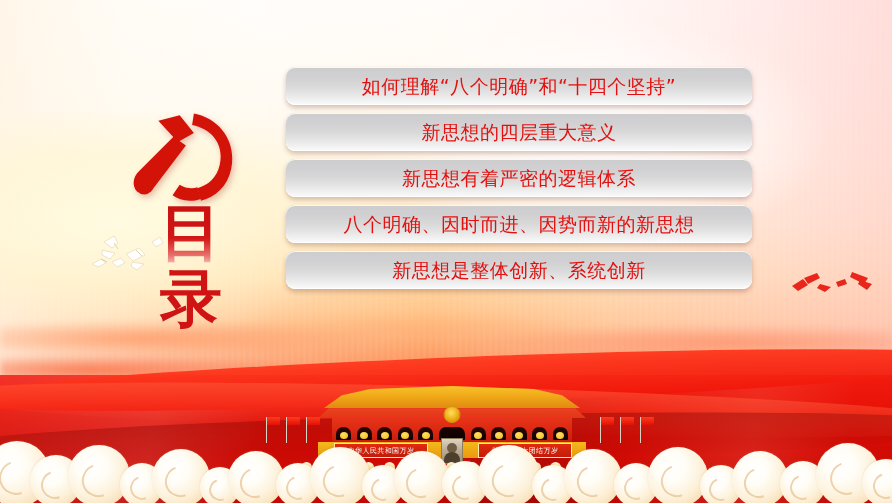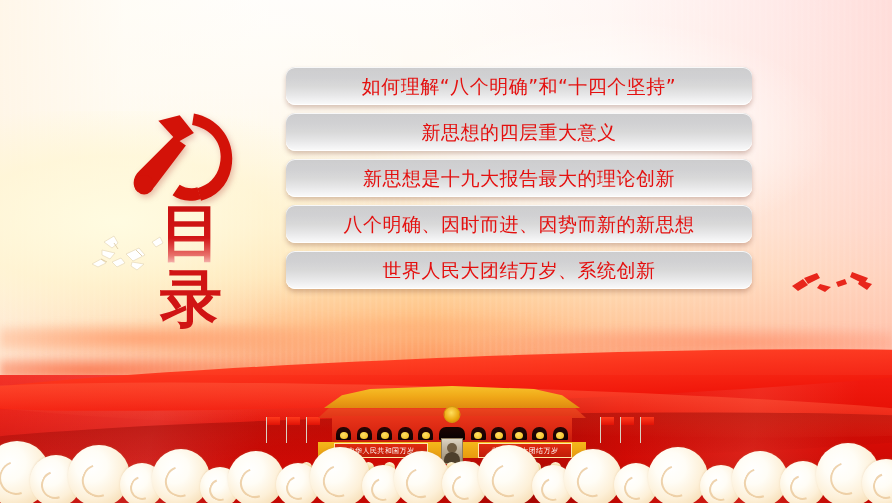--- a/index.html
+++ b/index.html
@@ -336,27 +336,27 @@
 
   <div class="menu">
 
     <div class="mrow">
       <span class="mlabel">如何理解“八个明确”和“十四个坚持”</span>
     </div>
     <div class="mrow">
       <span class="mlabel">新思想的四层重大意义</span>
     </div>
     <div class="mrow">
-      <span class="mlabel">新思想是十九大报告最大的理论创新</span>
+      <span class="mlabel">新思想有着严密的逻辑体系</span>
     </div>
     <div class="mrow">
       <span class="mlabel">八个明确、因时而进、因势而新的新思想</span>
     </div>
     <div class="mrow">
-      <span class="mlabel">世界人民大团结万岁、系统创新</span>
+      <span class="mlabel">新思想是整体创新、系统创新</span>
     </div>
 
   </div>
 
   <div class="silk">
     <div class="fold"></div>
     <div class="wave w1"></div>
     <div class="wave w2"></div>
     <div class="wave w3"></div>
   </div>

